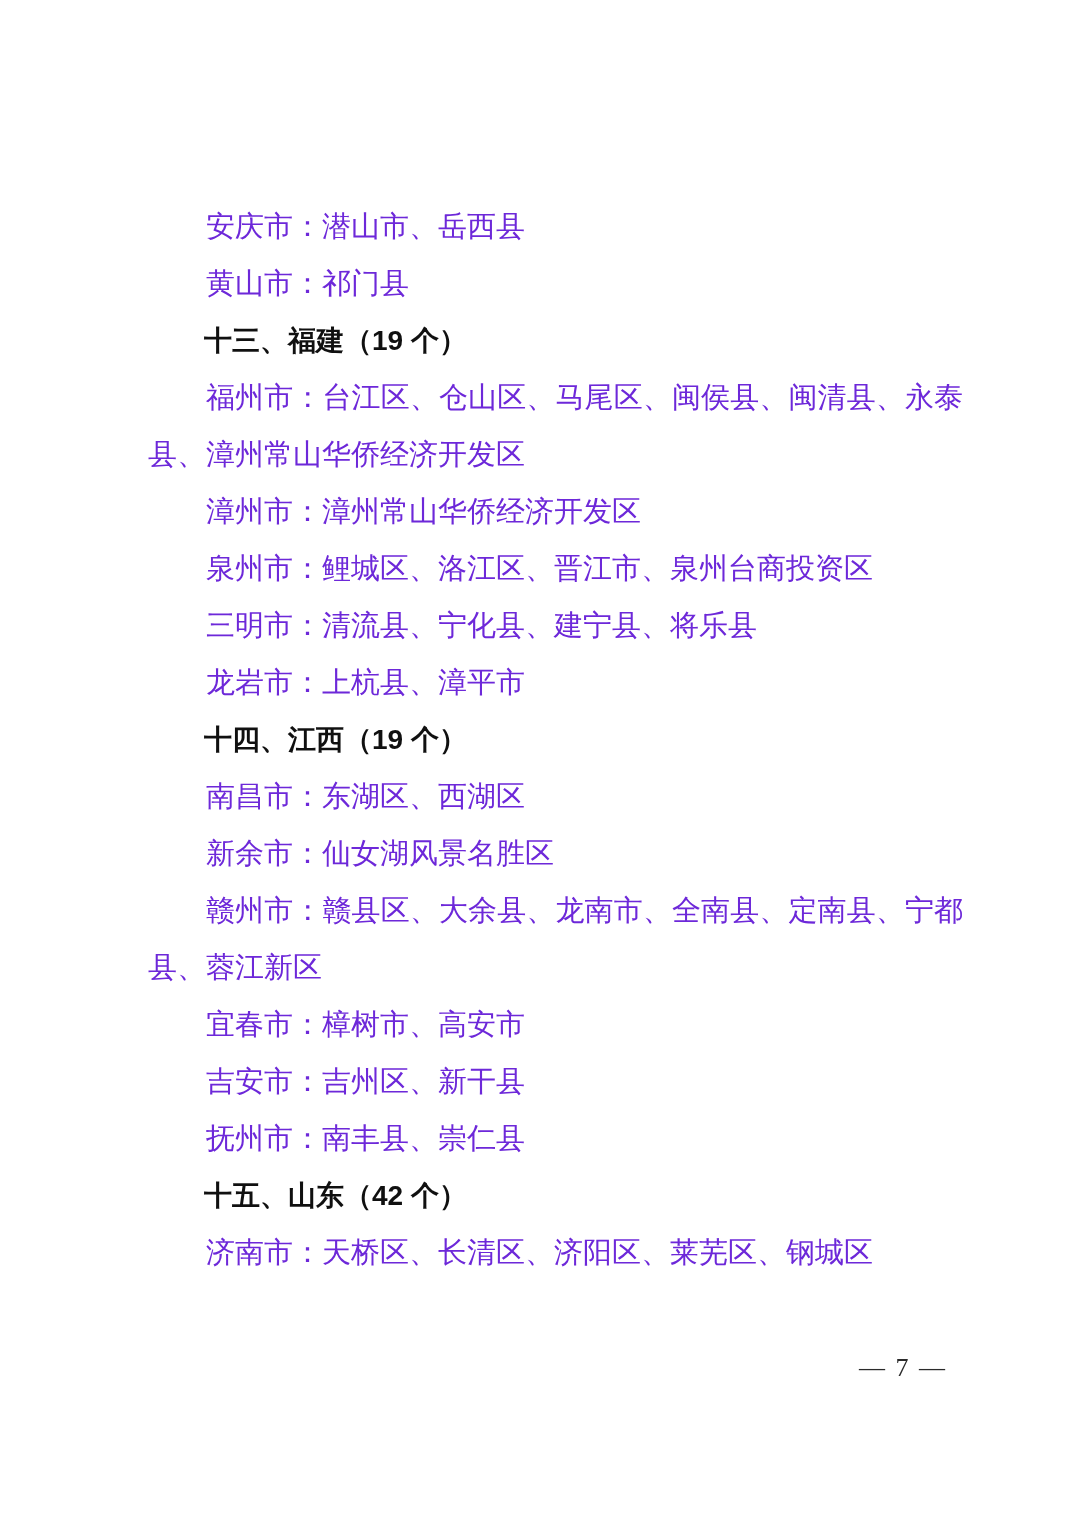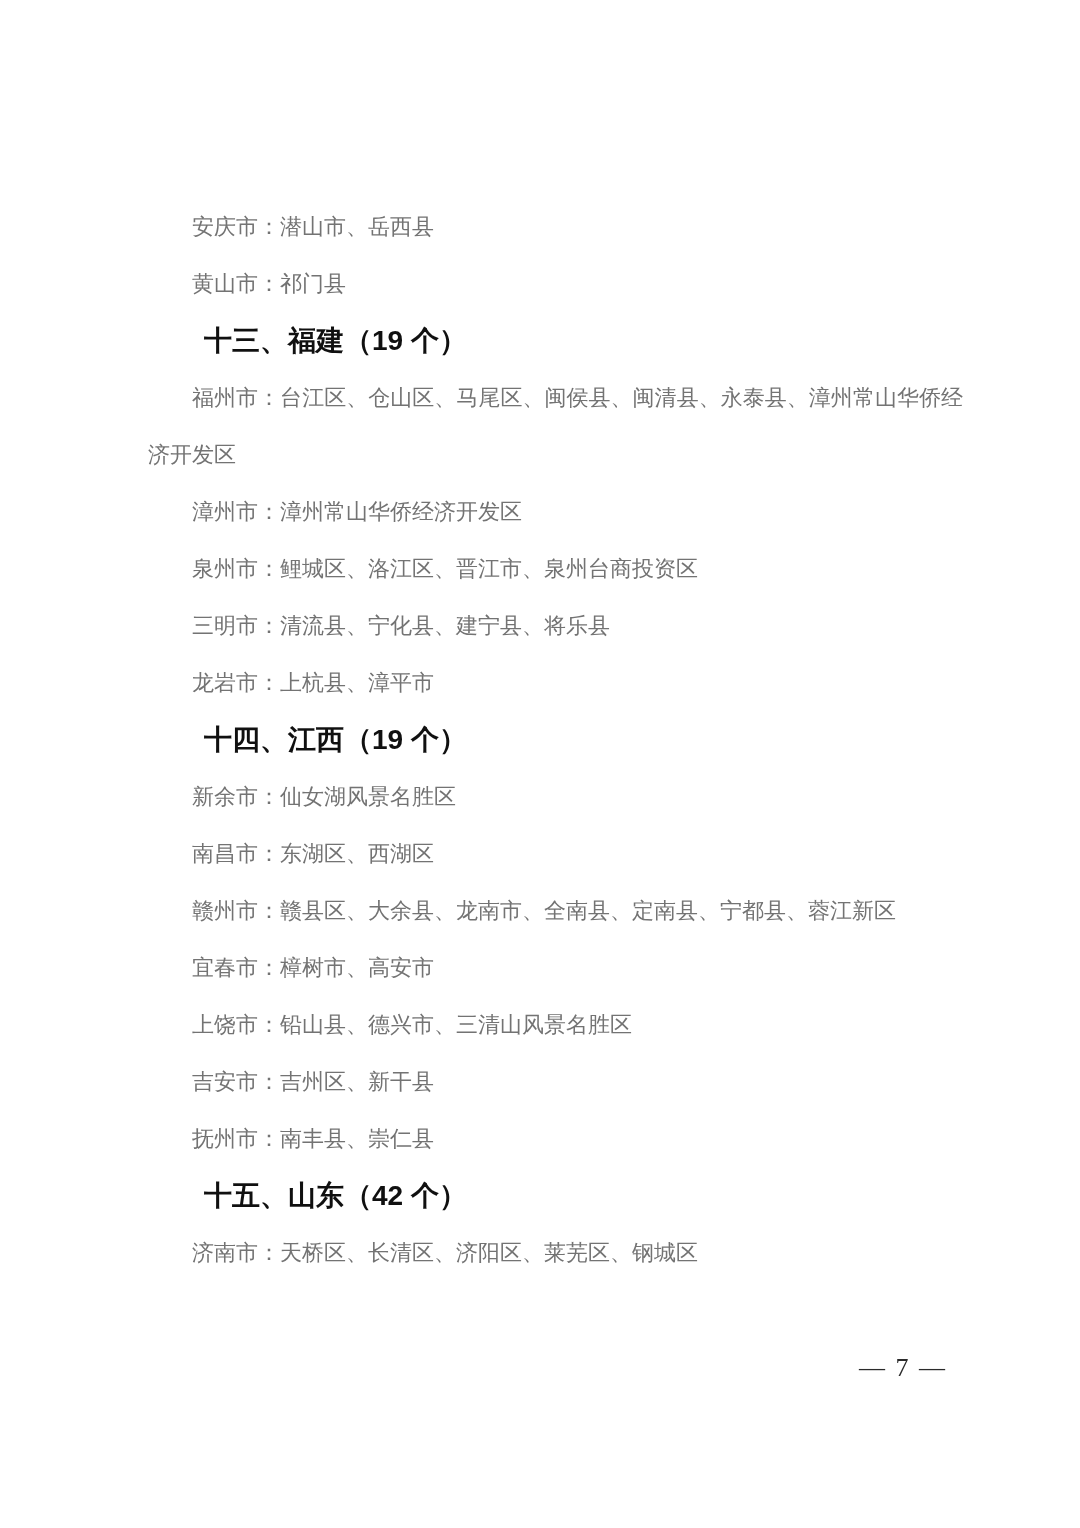--- a/index.html
+++ b/index.html
@@ -21,25 +21,25 @@
   }
   .content {
     position: absolute;
     left: 148px;
     top: 198px;
     width: 815px;
   }
   .line {
     margin: 0;
     padding: 0;
-    font-size: 22px;
+    font-size: 29px;
     line-height: 57px;
     text-indent: 2em;
     text-align: justify;
-    color: #737373;
+    color: #6d28d9;
     word-break: break-all;
   }
   .line.heading {
     font-weight: bold;
     font-size: 28px;
     color: #101010;
     font-family: "Liberation Sans", "DejaVu Sans", sans-serif;
   }
   .page-number {
     position: absolute;
@@ -60,25 +60,24 @@
 
   <p class="line entry">安庆市：潜山市、岳西县</p>
       <p class="line entry">黄山市：祁门县</p>
       <p class="line heading">十三、福建（19 个）</p>
       <p class="line entry">福州市：台江区、仓山区、马尾区、闽侯县、闽清县、永泰县、漳州常山华侨经济开发区</p>
       <p class="line entry">漳州市：漳州常山华侨经济开发区</p>
       <p class="line entry">泉州市：鲤城区、洛江区、晋江市、泉州台商投资区</p>
       <p class="line entry">三明市：清流县、宁化县、建宁县、将乐县</p>
       <p class="line entry">龙岩市：上杭县、漳平市</p>
       <p class="line heading">十四、江西（19 个）</p>
+      <p class="line entry">南昌市：东湖区、西湖区</p>
       <p class="line entry">新余市：仙女湖风景名胜区</p>
-      <p class="line entry">南昌市：东湖区、西湖区</p>
       <p class="line entry">赣州市：赣县区、大余县、龙南市、全南县、定南县、宁都县、蓉江新区</p>
       <p class="line entry">宜春市：樟树市、高安市</p>
-      <p class="line entry">上饶市：铅山县、德兴市、三清山风景名胜区</p>
       <p class="line entry">吉安市：吉州区、新干县</p>
       <p class="line entry">抚州市：南丰县、崇仁县</p>
       <p class="line heading">十五、山东（42 个）</p>
       <p class="line entry">济南市：天桥区、长清区、济阳区、莱芜区、钢城区</p>
     </div>
 
   <div class="page-number">— 7 —</div>
 
 </div>
 

